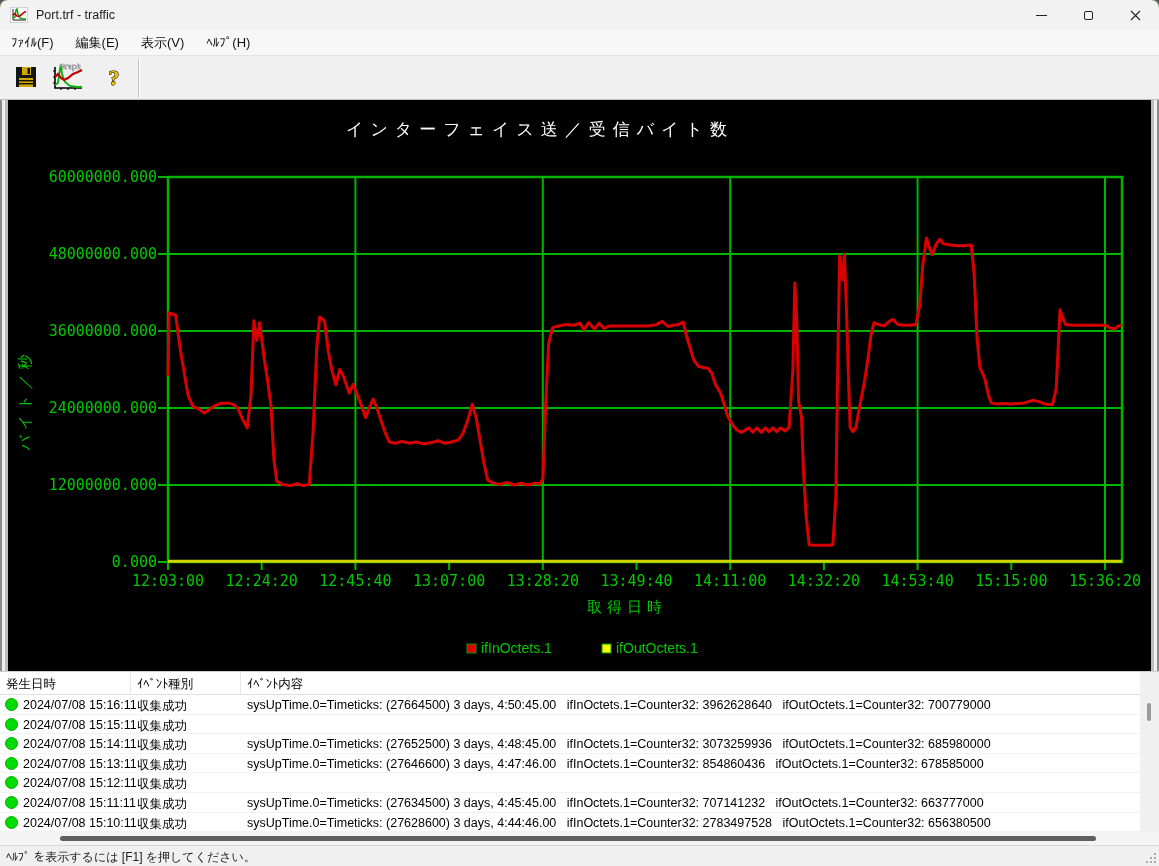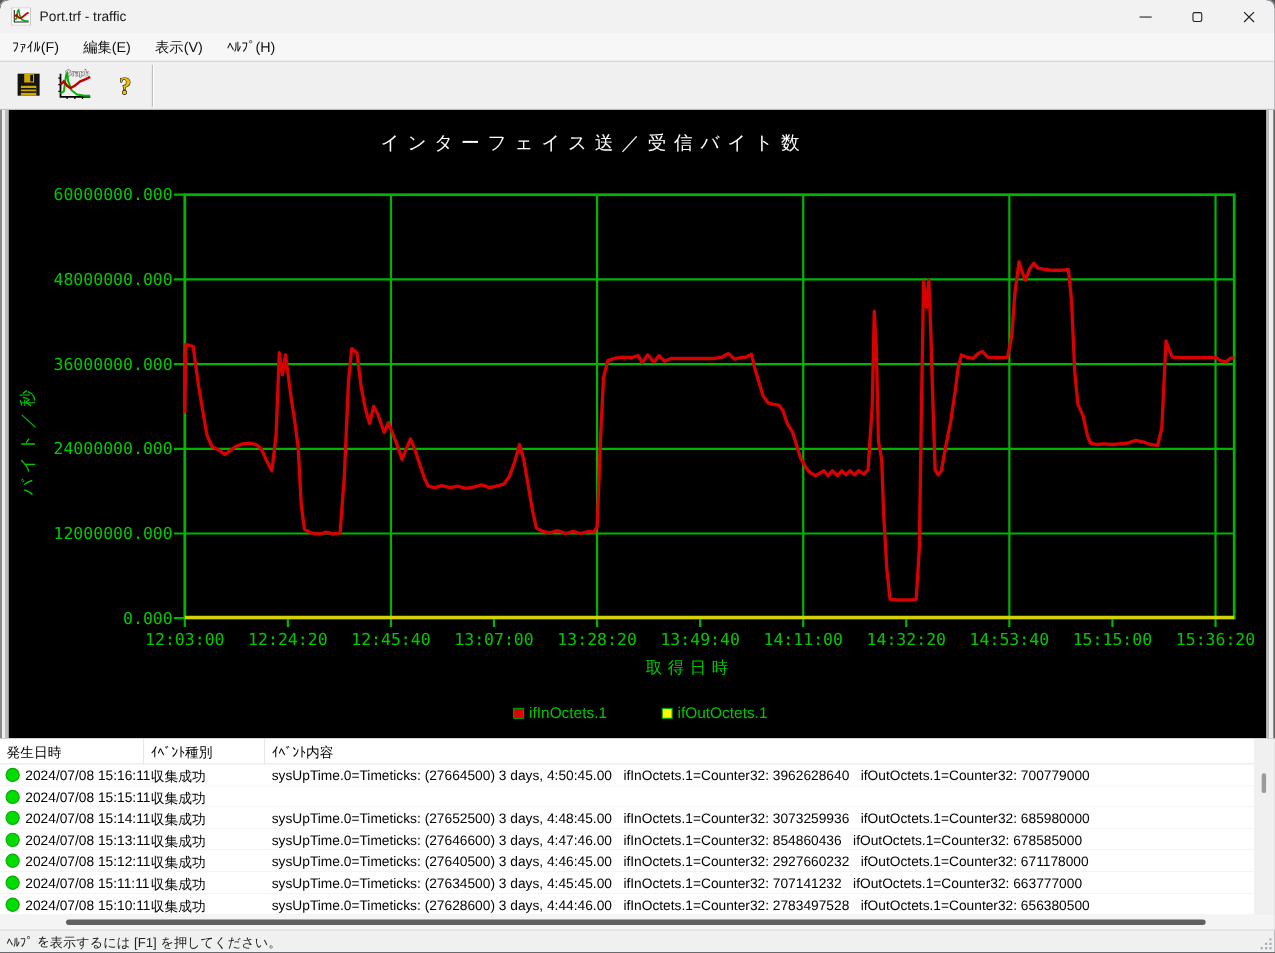--- a/index.html
+++ b/index.html
@@ -1,17 +1,17 @@
 <!DOCTYPE html>
 <html><head>
 <meta charset="utf-8">
 <style>
   html,body{margin:0;padding:0;background:#555;}
   *{box-sizing:border-box;}
-  .window{position:relative;width:1159px;height:866px;background:#0f172a;
+  .window{position:relative;width:1159px;height:866px;background:#84cc16;
     font-family:"Liberation Sans",sans-serif;overflow:hidden;
     border-radius:8px 8px 0 0;outline:1px solid #9b9b9b;}
   
   .titlebar{position:absolute;left:0;top:0;width:1159px;height:30px;background:#f2f2f2;
     border-radius:8px 8px 0 0;display:flex;align-items:center;}
   .app-icon{margin-left:10px;width:18px;height:16px;display:inline-block;}
   .title-text{margin-left:8px;font-size:12.5px;color:#1b1b1b;}
   .caption{position:absolute;right:0;top:0;height:30px;display:flex;}
   .cap{width:47px;height:30px;display:flex;align-items:center;justify-content:center;}
   .glyph-min{width:11px;height:1px;background:#222;}
@@ -215,21 +215,20 @@
     <div class="trow" style="top:81.8px;">
       <span class="dot"></span>
       <span class="c-time">2024/07/08 15:13:11</span>
       <span class="c-type">収集成功</span>
       <span class="c-content">sysUpTime.0=Timeticks: (27646600) 3 days, 4:47:46.00   ifInOctets.1=Counter32: 854860436   ifOutOctets.1=Counter32: 678585000</span>
     </div>
     <div class="trow" style="top:101.4px;padding-left:12px;">
       <span class="dot"></span>
       <span class="c-time">2024/07/08 15:12:11</span>
       <span class="c-type">収集成功</span>
-      <span class="c-content">sysUpTime.0=Timeticks: (27640500) 3 days, 4:46:45.00   ifInOctets.1=Counter32: 2927660232   ifOutOctets.1=Counter32: 671178000</span>
     </div>
     <div class="trow" style="top:121px;">
       <span class="dot"></span>
       <span class="c-time">2024/07/08 15:11:11</span>
       <span class="c-type">収集成功</span>
       <span class="c-content">sysUpTime.0=Timeticks: (27634500) 3 days, 4:45:45.00   ifInOctets.1=Counter32: 707141232   ifOutOctets.1=Counter32: 663777000</span>
     </div>
     <div class="trow" style="top:140.6px;">
       <span class="dot"></span>
       <span class="c-time">2024/07/08 15:10:11</span>

